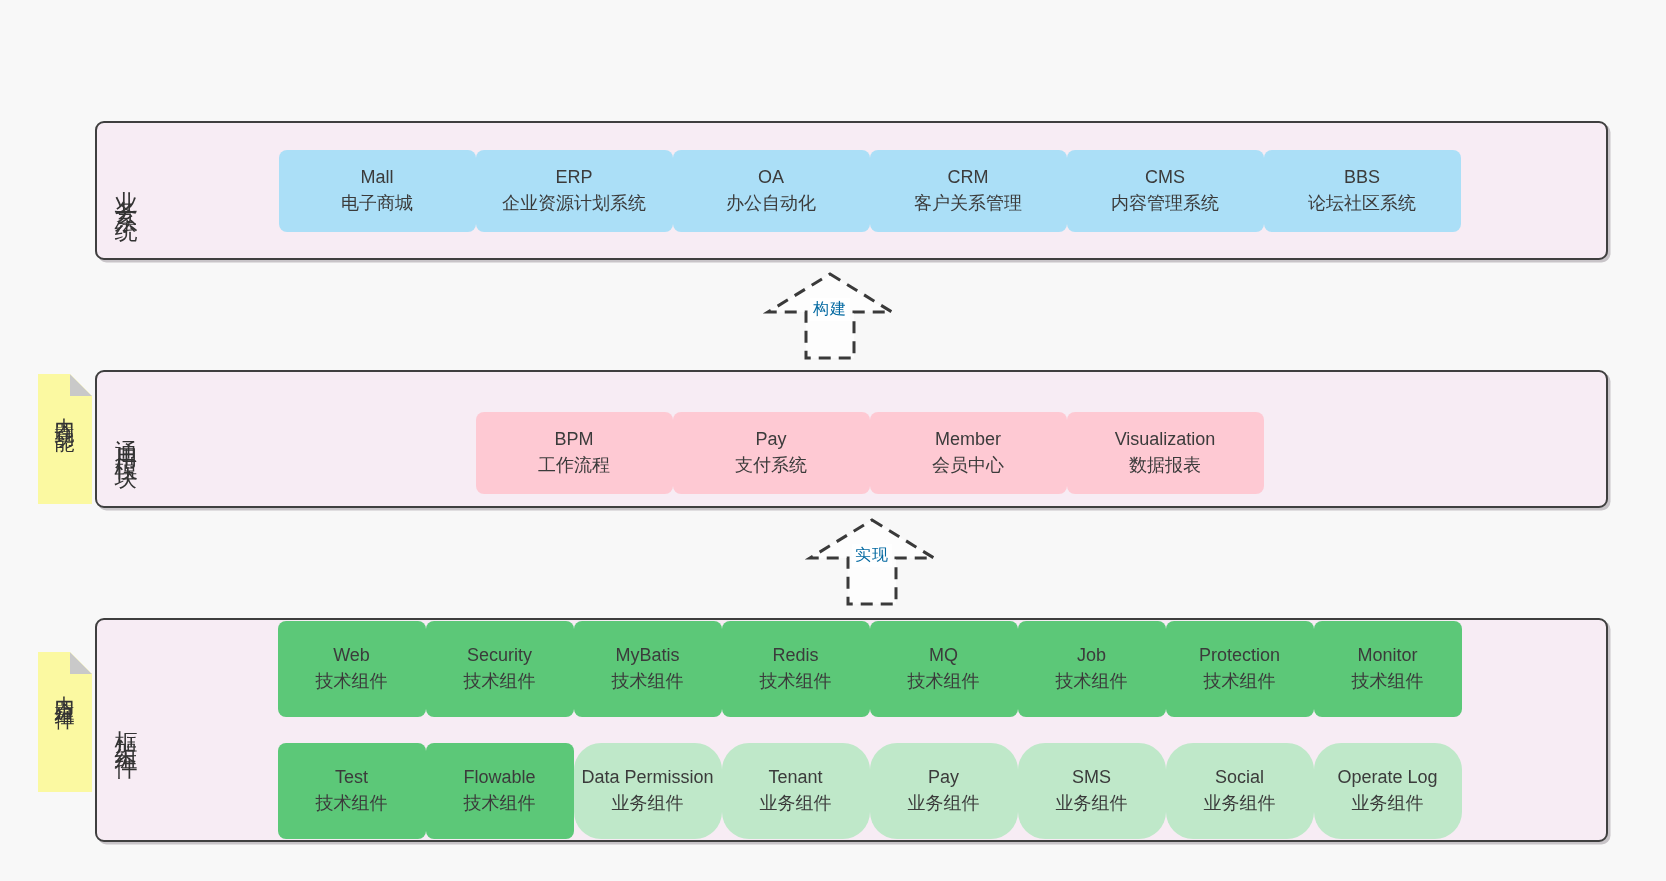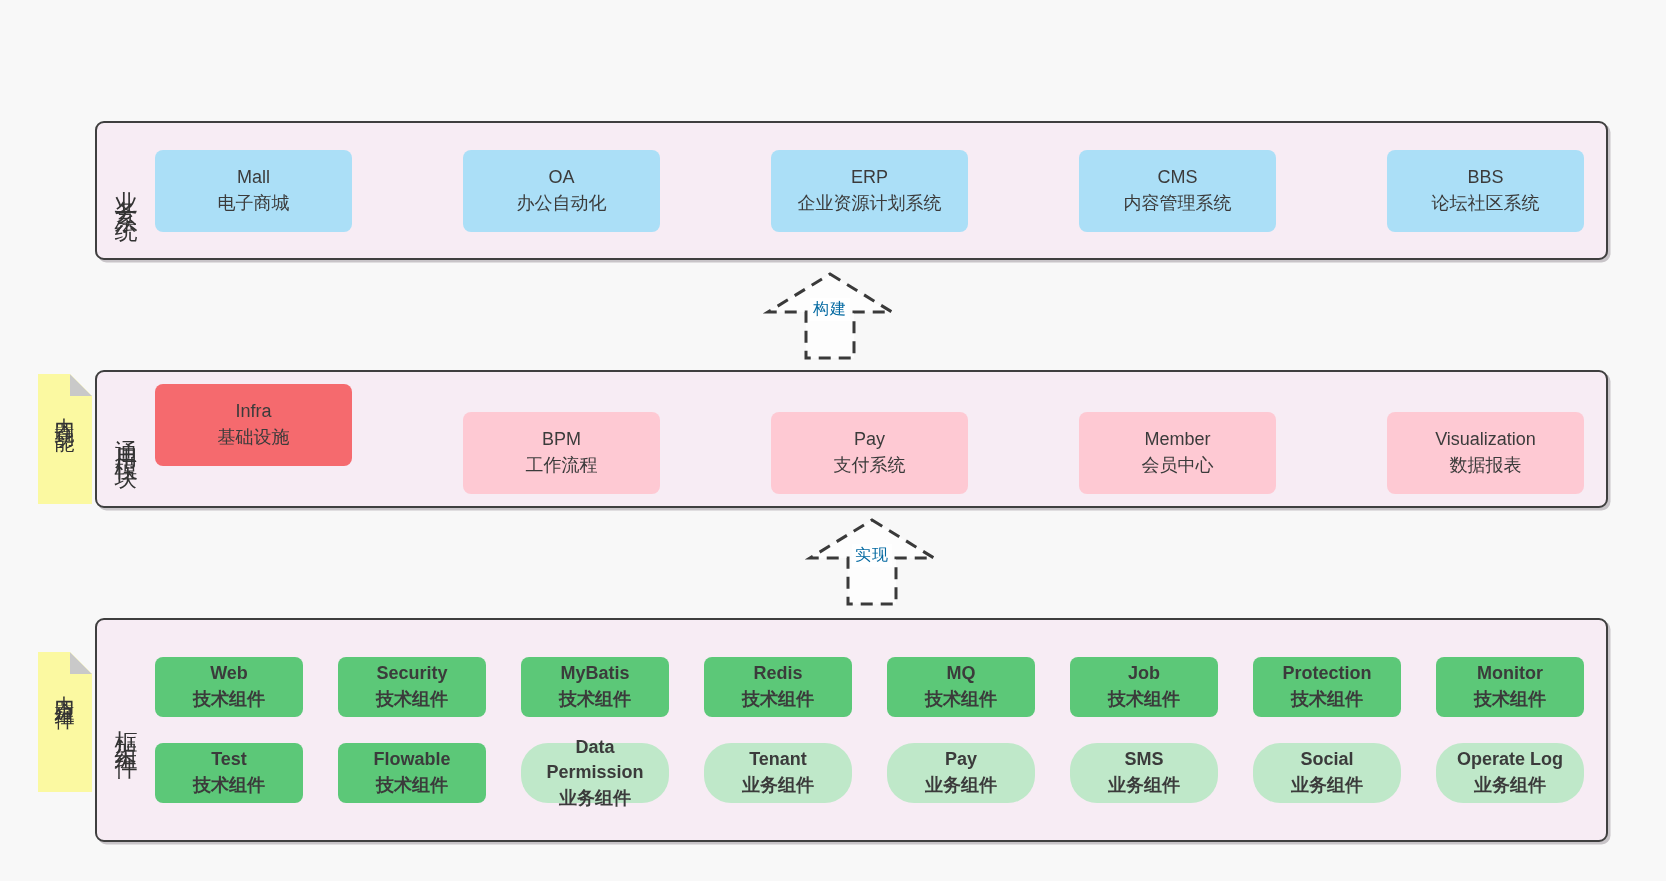--- a/index.html
+++ b/index.html
@@ -16,28 +16,28 @@
     border:2px solid var(--layer-border, #3f3f3f);
     border-radius:9px;
     box-shadow:2.5px 2.5px 0 rgba(90,75,90,.30);
   }
   .v-label-wrap { width:58px; display:grid; place-items:center; }
   .v-label {
     writing-mode:vertical-rl; text-orientation:upright;
     font-size:23px; letter-spacing:9px; color:#333; line-height:1;
   }
   .rows { flex:1; display:flex; flex-direction:column; justify-content:center; gap:26px; padding-right:22px; }
-  .row { display:flex; justify-content:space-between;gap:28px; }
+  .row { display:flex; justify-content:center; }
   .box {
     border-radius:8px; display:flex; flex-direction:column;
     align-items:center; justify-content:center; text-align:center;
     line-height:1.42; font-size:18px;
   }
   .row-6 .box { width:197px; height:82px; }
-  .row-8 .box { width:148px; height:60px;font-weight:bold; }
+  .row-8 .box { width:148px; height:96px; }
   .box[data-variant="blue"]       { background:var(--box-blue, #abdff7); }
   .box[data-variant="red"]        { background:var(--box-red, #f56a6e); }
   .box[data-variant="pink"]       { background:var(--box-pink, #fec9d3);margin-top:28px; }
   .box[data-variant="green"]      { background:var(--box-green, #5cc878); }
   .box[data-variant="lightgreen"] { background:var(--box-lightgreen, #bfe8c9);border-radius:27px; }
   .box-title, .box-sub { padding:0 4px; }
   .note {
     position:absolute; width:54px;
     background:var(--note-yellow, #fbf9a1);
     clip-path:polygon(0 0, calc(100% - 22px) 0, 100% 22px, 100% 100%, 0 100%);
@@ -70,26 +70,30 @@
     <div class="v-label-wrap">
       <span class="v-label">业务系统</span>
     </div>
     <div class="rows">
       <div class="row row-6">
         <div class="box" data-variant="blue">
           <div class="box-title">Mall</div>
           <div class="box-sub">电子商城</div>
         </div>
         <div class="box" data-variant="blue">
+          <div class="box-title">ERP</div>
+          <div class="box-sub">企业资源计划系统</div>
+        </div>
+        <div class="box" data-variant="blue">
           <div class="box-title">OA</div>
           <div class="box-sub">办公自动化</div>
         </div>
         <div class="box" data-variant="blue">
-          <div class="box-title">ERP</div>
-          <div class="box-sub">企业资源计划系统</div>
+          <div class="box-title">CRM</div>
+          <div class="box-sub">客户关系管理</div>
         </div>
         <div class="box" data-variant="blue">
           <div class="box-title">CMS</div>
           <div class="box-sub">内容管理系统</div>
         </div>
         <div class="box" data-variant="blue">
           <div class="box-title">BBS</div>
           <div class="box-sub">论坛社区系统</div>
         </div>
       </div>
@@ -106,24 +110,20 @@
   <div class="note" style="left:38px; top:374px; height:130px;">
     <span class="note-text">内置功能</span>
   </div>
 
   <section class="layer" style="left:95px; top:370px; width:1513px; height:138px;">
     <div class="v-label-wrap">
       <span class="v-label">通用模块</span>
     </div>
     <div class="rows">
       <div class="row row-6">
-        <div class="box" data-variant="red">
-          <div class="box-title">Infra</div>
-          <div class="box-sub">基础设施</div>
-        </div>
         <div class="box" data-variant="pink">
           <div class="box-title">BPM</div>
           <div class="box-sub">工作流程</div>
         </div>
         <div class="box" data-variant="pink">
           <div class="box-title">Pay</div>
           <div class="box-sub">支付系统</div>
         </div>
         <div class="box" data-variant="pink">
           <div class="box-title">Member</div>

